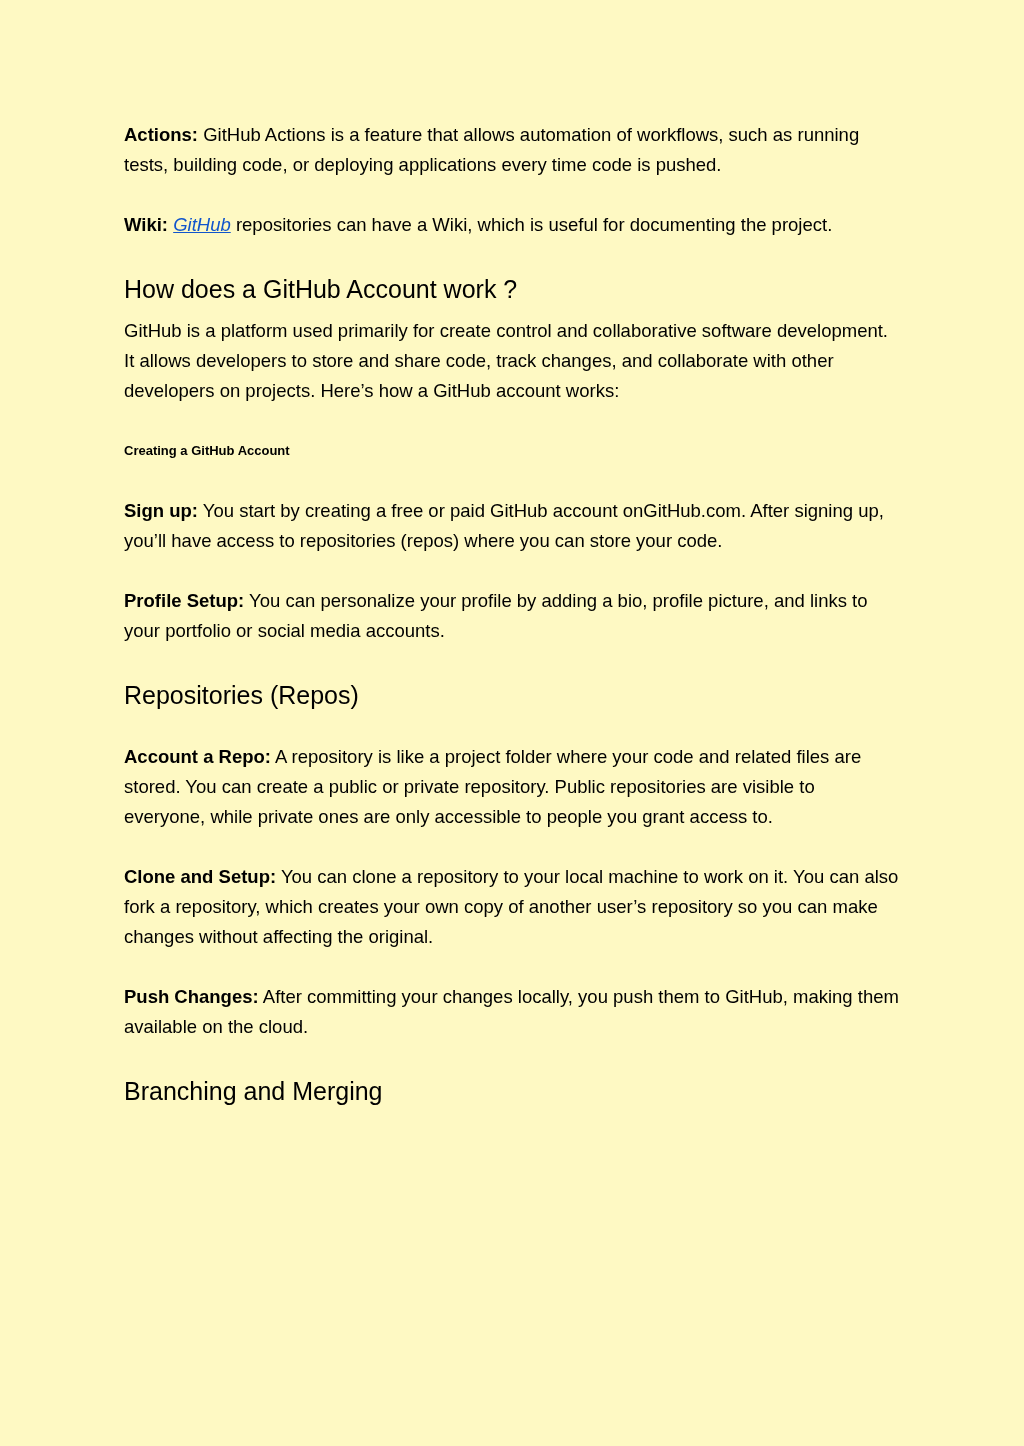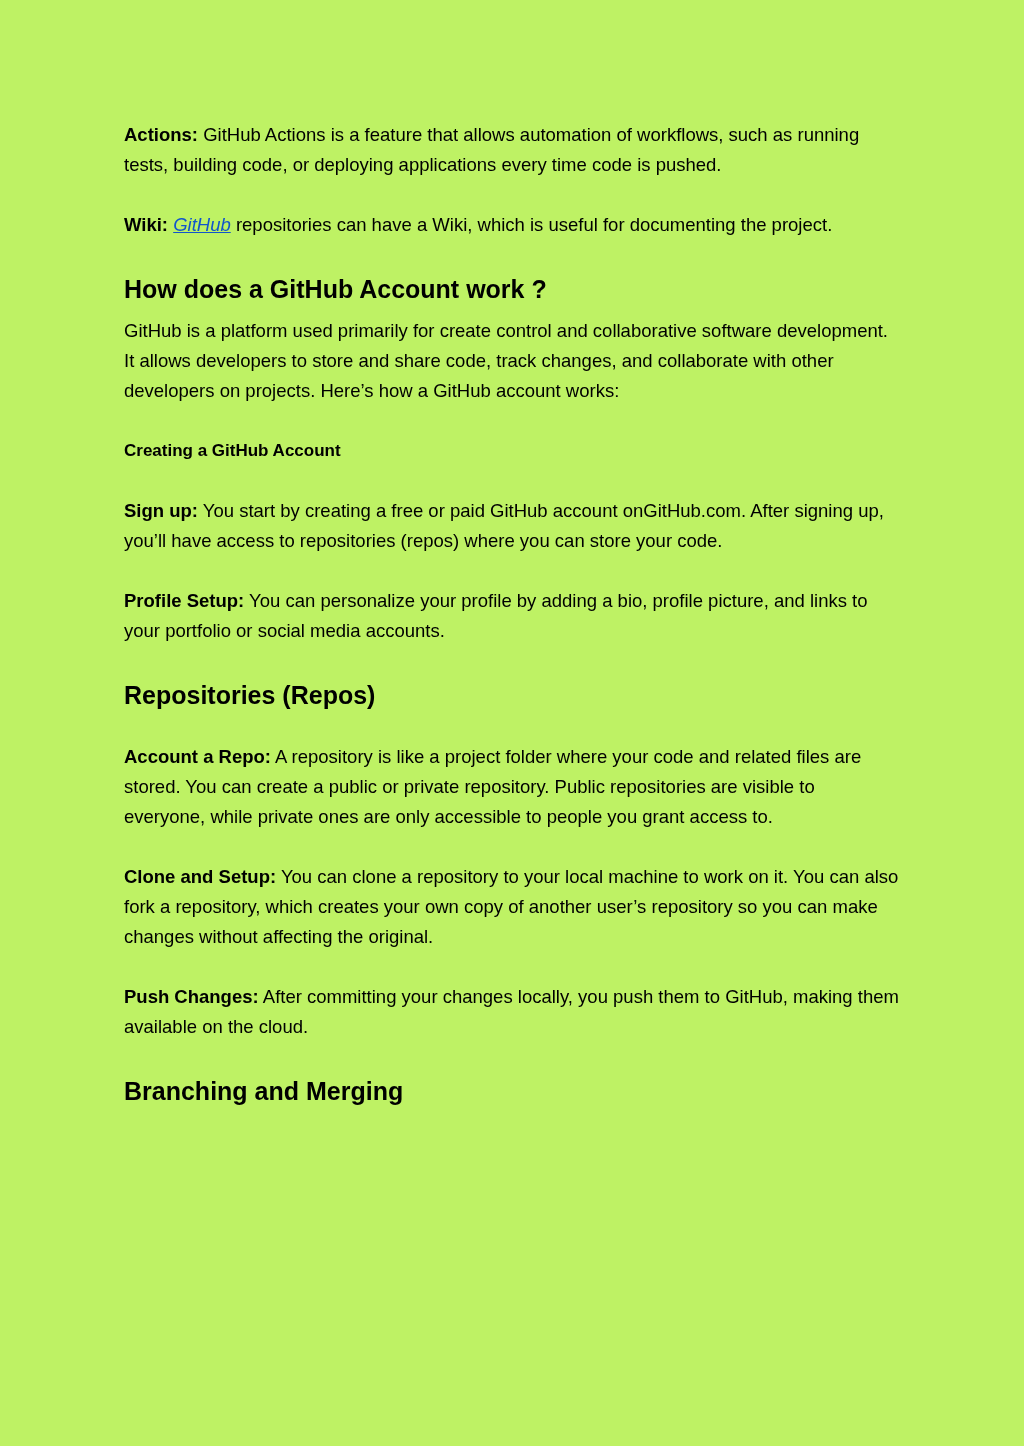--- a/index.html
+++ b/index.html
@@ -12,41 +12,41 @@
     height: 1446px;
     font-family: "Liberation Sans", sans-serif;
     color: #000000;
     overflow: hidden;
   }
   .page {
     box-sizing: border-box;
     width: 1024px;
     height: 1446px;
     padding: 120px 124px 0 124px;
-    background: #bef264;
+    background: #fef9c3;
   }
   .para {
     font-size: 18.5px;
     line-height: 30px;
     margin: 0 0 30px 0;
     font-weight: 400;
   }
   .para .label {
     font-weight: 700;
   }
   .subhead {
-    font-size: 17px;
+    font-size: 13px;
     line-height: 30px;
     font-weight: 700;
     margin: 0 0 30px 0;
   }
   .h2 {
     font-size: 25px;
     line-height: 38px;
-    font-weight: 700;
+    font-weight: 400;
     margin: 0 0 28px 0;
   }
   .h2--tight {
     margin-bottom: 8px;
   }
   .doc-link {
     color: #1155cc;
     text-decoration: underline;
     cursor: pointer;
     font-style: italic;

